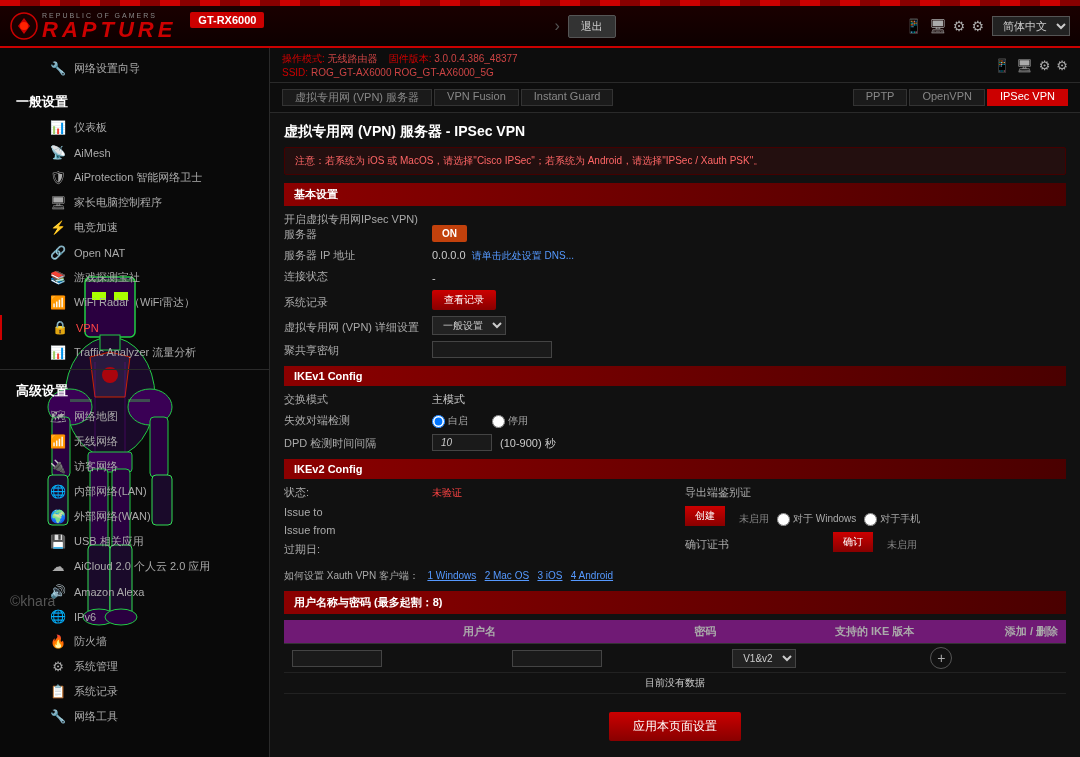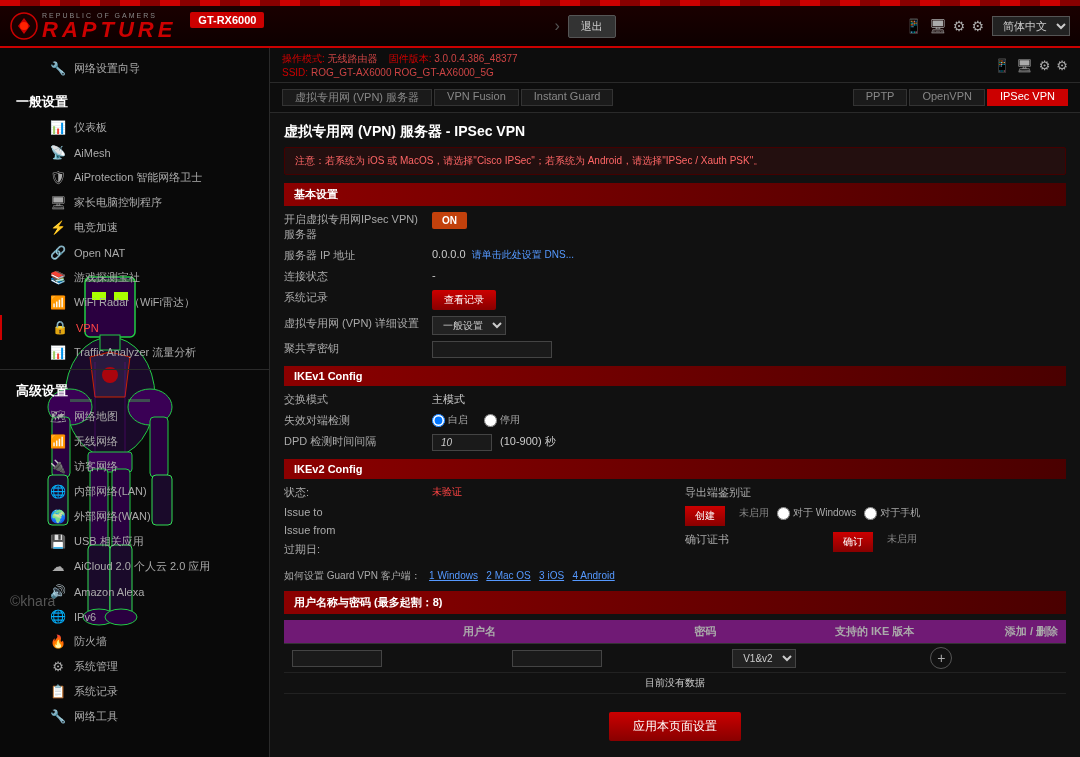--- a/index.html
+++ b/index.html
@@ -262,21 +262,21 @@
       background: linear-gradient(90deg, #8b0000, #4a0000);
       color: #fff;
       font-size: 11px;
       font-weight: bold;
       padding: 4px 10px;
       margin: 8px 0 6px 0;
     }
 
     .form-row {
       display: flex;
-      align-items: flex-start;
+      align-items: flex-end;
       margin-bottom: 6px;
       gap: 8px;
     }
     .form-label {
       color: #aaa;
       font-size: 11px;
       width: 140px;
       flex-shrink: 0;
     }
     .form-value {
@@ -312,21 +312,21 @@
     .input-small {
       background: #1a1a1a;
       color: #ccc;
       border: 1px solid #444;
       font-size: 10px;
       padding: 2px 8px;
       width: 120px;
       font-style: italic;
     }
 
-    .radio-group { display: flex; gap: 16px; align-items: center; }
+    .radio-group { display: flex; gap: 24px; align-items: center; }
     .radio-label { color: #aaa; font-size: 10px; display: flex; align-items: center; gap: 3px; }
 
     .cert-status {
       color: #ff4444;
       font-size: 10px;
     }
 
     .cert-btn {
       background: linear-gradient(180deg, #cc0000, #880000);
       color: #fff;
@@ -764,21 +764,21 @@
           </div>
           <div class="form-row">
             <span class="form-label">确订证书</span>
             <button class="cert-btn">确订</button>
             <span class="cert-unused">未启用</span>
           </div>
         </div>
       </div>
 
       <div class="howto-row">
-        <span>如何设置 Guard VPN 客户端：</span>
+        <span>如何设置 Xauth VPN 客户端：</span>
         &nbsp;
         <a href="#">1 Windows</a>
         &nbsp;
         <a href="#">2 Mac OS</a>
         &nbsp;
         <a href="#">3 iOS</a>
         &nbsp;
         <a href="#">4 Android</a>
       </div>
 

